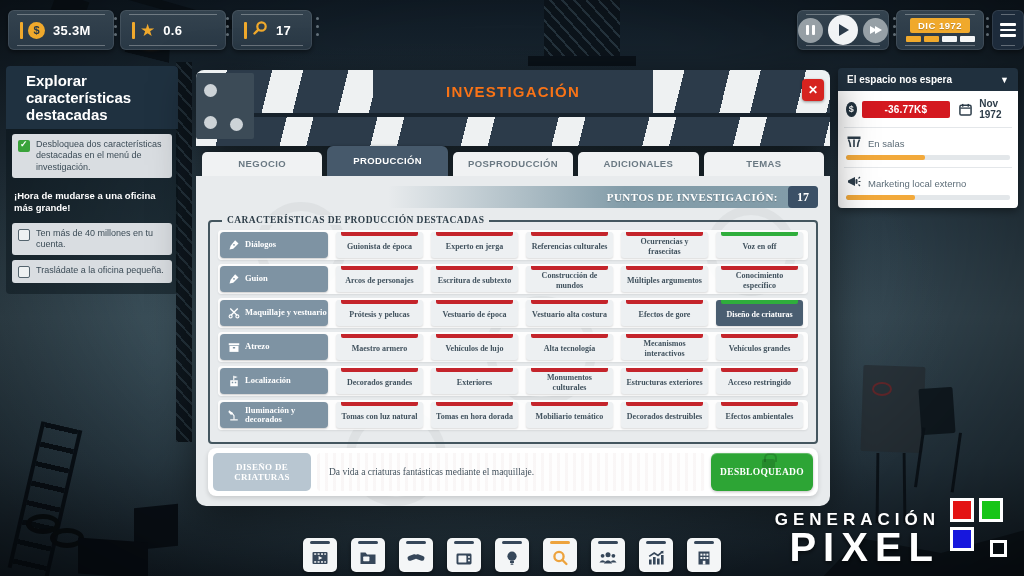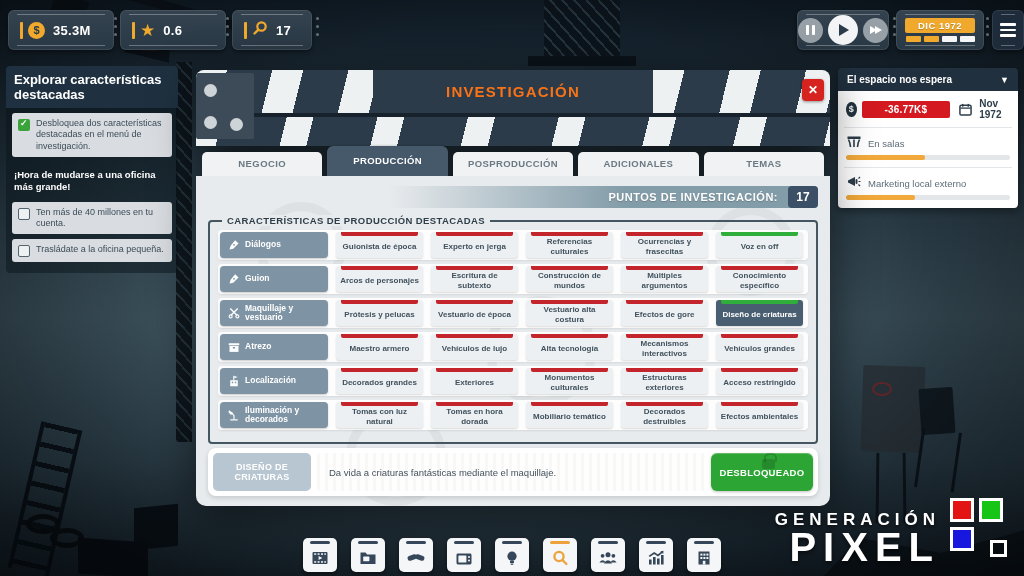--- a/index.html
+++ b/index.html
@@ -35,30 +35,30 @@
 
   .pb-circle { border-radius:50%; display:flex; align-items:center; justify-content:center; cursor:pointer; }
   .pb-gray { width:25px; height:25px; background:#97a0a6; }
   .pb-white { width:30px; height:30px; background:#f2f4f6; }
   .pause-bars { display:flex; gap:3px; } .pause-bars i { width:3px; height:10px; background:#fff; border-radius:1px; }
   .tri { width:0; height:0; border-style:solid; }
   .tri-play { border-width:6px 0 6px 10px; border-color:transparent transparent transparent #2c3b4a; margin-left:2px; }
   .tri-ff { border-width:4.5px 0 4.5px 7px; border-color:transparent transparent transparent #fff; }
 
   .date-ticket { flex-direction:column; justify-content:center; gap:3px; }
-  .date-banner { width:70px; height:15px; background:#f0a92c; border-radius:2px; color:#fff; font-weight:bold; font-size:9.5px; letter-spacing:.5px; display:flex; align-items:center; justify-content:center; text-shadow:0 1px 1px rgba(0,0,0,.25); }
+  .date-banner { width:60px; height:15px; background:#f0a92c; border-radius:2px; color:#fff; font-weight:bold; font-size:9.5px; letter-spacing:.5px; display:flex; align-items:center; justify-content:center; text-shadow:0 1px 1px rgba(0,0,0,.25); }
   .date-segs { display:flex; gap:3px; }
   .date-segs span { width:15px; height:6px; border-radius:1px; }
   .date-segs .filled { background:#f0a92c; } .date-segs .empty { background:#f4f6f7; }
   .burger { display:flex; flex-direction:column; gap:3px; margin:0 auto; }
   .burger i { width:16px; height:2.5px; background:#fff; border-radius:1px; }
 
   
   #quests { position:absolute; left:6px; top:66px; width:172px; z-index:4; background:rgba(8,18,26,.48); border-radius:4px; padding-bottom:6px; }
-  .q-head { background:#1f3140; color:#fff; font-weight:bold; font-size:13px; padding:6px 8px; border-radius:4px 4px 0 0; }
+  .q-head { background:#1f3140; color:#fff; font-weight:bold; font-size:15px; padding:6px 20px; border-radius:4px 4px 0 0; }
   .q-head2 { color:#fff; font-weight:bold; font-size:9.5px; padding:7px 8px 4px; line-height:1.25; }
   .q-card { background:#d9dde1; border-radius:3px; margin:5px 6px; padding:5px 6px; display:flex; gap:6px; align-items:flex-start; }
   .q-card .txt { color:#3c4c57; font-size:9px; line-height:1.25; }
   .chk { flex:0 0 12px; width:12px; height:12px; border-radius:2px; margin-top:1px; }
   .chk.checked { background:#3aa33a; position:relative; }
   .chk.checked::after { content:"\2713"; color:#fff; font-size:9px; font-weight:bold; position:absolute; left:2px; top:-1px; }
   .chk.unchecked { background:#eef1f2; border:1.5px solid #54646e; }
 
   
   #movie { position:absolute; right:6px; top:68px; width:180px; z-index:4; box-shadow:0 3px 8px rgba(0,0,0,.4); border-radius:4px; }
@@ -84,21 +84,21 @@
   .title-plate { position:absolute; top:0; left:50%; transform:translateX(-50%); width:280px; height:43px; background:#2c3b4a; display:flex; align-items:center; justify-content:center; }
   .title-plate span { color:#f97316; font-weight:bold; font-size:15px; letter-spacing:1.2px; }
   .hinge { position:absolute; left:0; top:3px; width:58px; height:66px; background:#3c4b57; border-radius:2px; }
   .hinge i { position:absolute; width:13px; height:13px; border-radius:50%; background:#cdd3d7; }
   .close-btn { position:absolute; right:6px; top:9px; width:22px; height:22px; background:#d6231f; border-radius:4px; color:#fff; font-size:12px; font-weight:bold; display:flex; align-items:center; justify-content:center; cursor:pointer; box-shadow:0 1px 3px rgba(0,0,0,.4); z-index:2; }
 
   .tabs { position:absolute; top:76px; left:0; right:0; height:30px; display:flex; gap:5px; padding:0 6px; }
   .tab { flex:1; margin-top:6px; height:24px; background:#f0f2f3; border-radius:5px 5px 0 0; color:#6a7983; font-weight:bold; font-size:9.5px; text-align:center; line-height:24px; letter-spacing:.4px; cursor:pointer; box-shadow:0 -1px 2px rgba(0,0,0,.12); }
   .tab.active { margin-top:0; height:30px; line-height:30px; background:#46596b; color:#fff; border-radius:6px 6px 0 0; }
 
-  .m-bodybox { position:absolute; top:106px; left:0; right:0; bottom:0; background:#e8ebed; border-radius:0 0 10px 10px; }
+  .m-bodybox { position:absolute; top:106px; left:0; right:0; bottom:0; background:#e8ebed; border-radius:0 0 10px 10px;font-family:Liberation Serif, serif; }
   .reel { position:absolute; border:9px solid rgba(120,132,138,.09); border-radius:50%; }
 
   .points-bar { position:absolute; top:10px; right:12px; width:430px; height:22px; border-radius:4px; display:flex; align-items:center; justify-content:flex-end;
     background:linear-gradient(90deg, rgba(125,152,165,0) 0%, rgba(125,152,165,.95) 55%); }
   .points-bar .lbl { color:#fff; font-weight:bold; font-size:11px; letter-spacing:.5px; margin-right:10px; text-shadow:0 1px 1px rgba(0,0,0,.2); }
   .points-bar .val { width:30px; height:22px; background:#3b5066; border-radius:4px; color:#fff; font-weight:bold; font-size:12px; display:flex; align-items:center; justify-content:center; }
 
   .fieldset { position:absolute; left:12px; right:12px; top:44px; height:224px; border:2px solid #44565f; border-radius:4px; padding:8px 8px 4px; }
   .fieldset > .legend { position:absolute; top:-7px; left:12px; background:#e8ebed; padding:0 5px; color:#2e3e49; font-weight:bold; font-size:9.5px; letter-spacing:.4px; }
 

